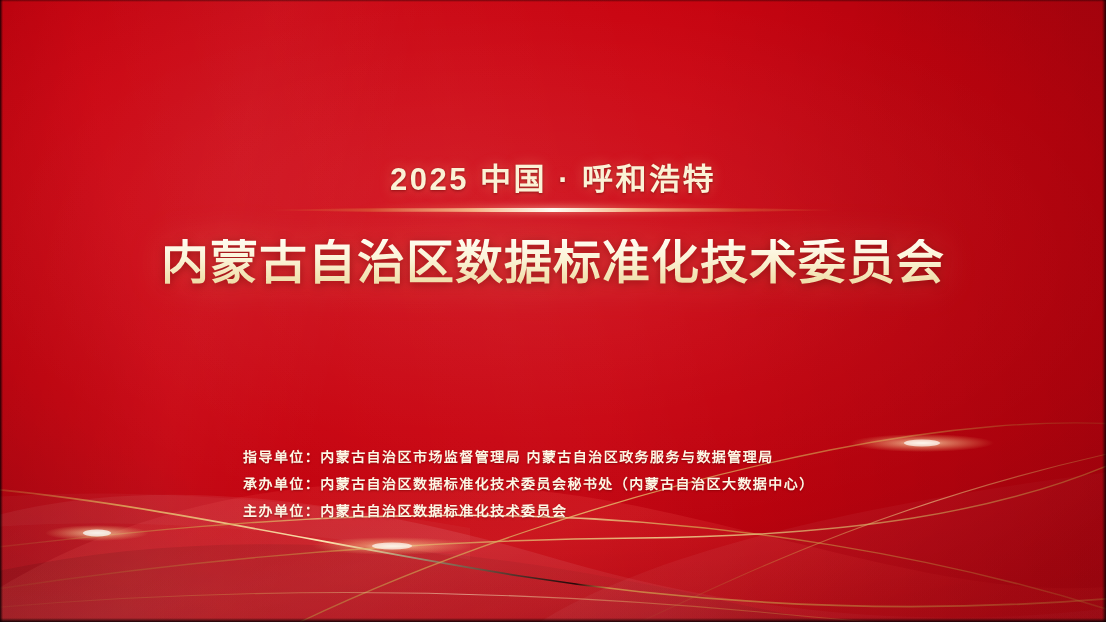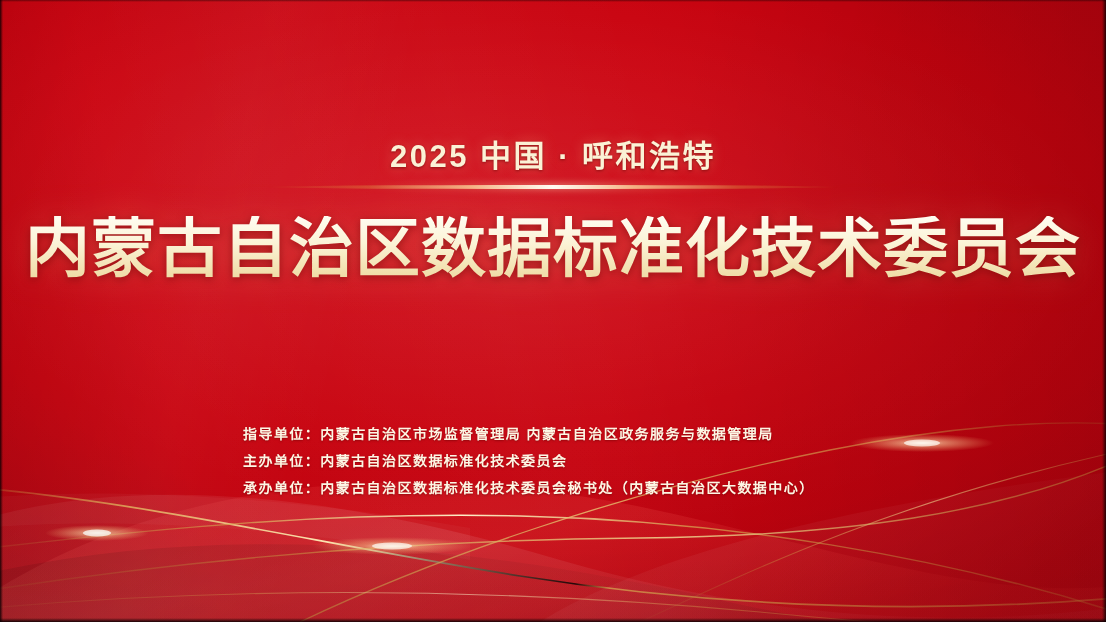--- a/index.html
+++ b/index.html
@@ -76,20 +76,21 @@
     position: absolute;
     left: 0; top: 0;
     width: 1106px; height: 622px;
     pointer-events: none;
   }
 
   
   .content {
     position: absolute;
     inset: 0;
+    margin-top: 23px;
   }
 
   .eyebrow {
     position: absolute;
     top: 131px;
     left: 0; right: 0;
     text-align: center;
     font-size: 31px;
     font-weight: bold;
     letter-spacing: 2.5px;
@@ -128,21 +129,21 @@
         rgba(255,225,170,0.18) 45%,
         rgba(255,210,150,0) 100%);
     filter: blur(3px);
   }
 
   .title {
     position: absolute;
     left: 0; right: 0;
     text-align: center;
     font-weight: bold;
-    font-size: 65px;
+    font-size: 48px;
     line-height: 1;
     letter-spacing: 1px;
     white-space: nowrap;
     color: #faf1cf;
     background: linear-gradient(180deg, #fffdf2 0%, #fbf3d6 42%, #f3e3b4 78%, #edd9a2 100%);
     -webkit-background-clip: text;
     background-clip: text;
     -webkit-text-fill-color: transparent;
     filter: drop-shadow(0 2px 4px rgba(95,0,0,0.5)) drop-shadow(0 0 18px rgba(255,220,150,0.2));
   }
@@ -260,22 +261,22 @@
     <div class="eyebrow">2025 中国 · 呼和浩特</div>
 
     <div class="divider-glow"></div>
     <div class="divider"></div>
 
     <div class="title title-1">内蒙古自治区数据标准化技术委员会</div>
 
 
     <div class="orgs">
       <div class="org-line">指导单位：内蒙古自治区市场监督管理局 内蒙古自治区政务服务与数据管理局</div>
+      <div class="org-line">承办单位：内蒙古自治区数据标准化技术委员会秘书处（内蒙古自治区大数据中心）</div>
       <div class="org-line">主办单位：内蒙古自治区数据标准化技术委员会</div>
-      <div class="org-line">承办单位：内蒙古自治区数据标准化技术委员会秘书处（内蒙古自治区大数据中心）</div>
     </div>
 
   </div>
 
   <div class="edge-top"></div>
   <div class="edge-left"></div>
   <div class="edge-right"></div>
   <div class="edge-bottom"></div>
 
 </div>

